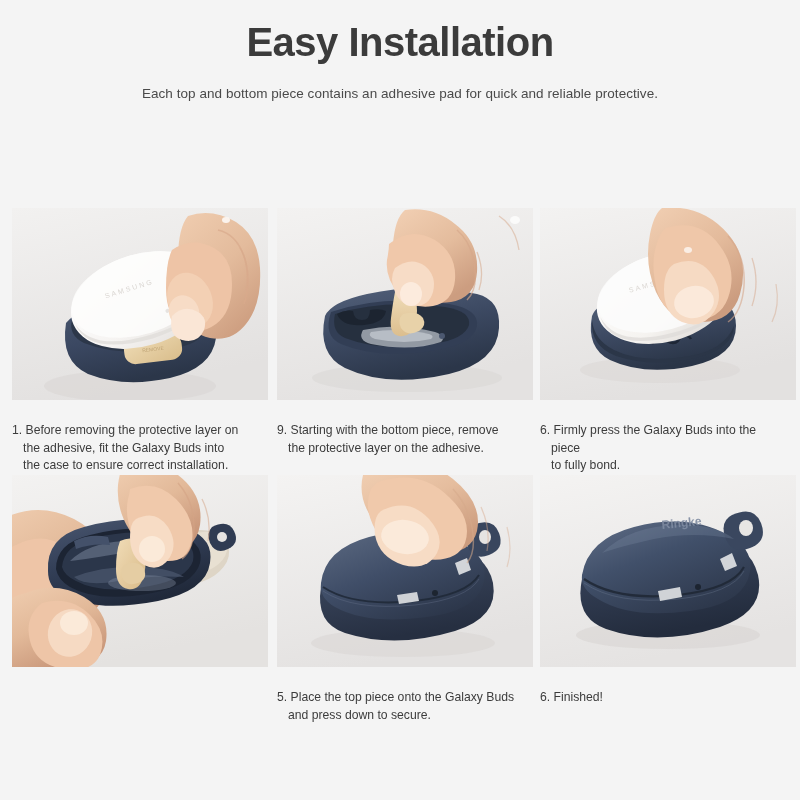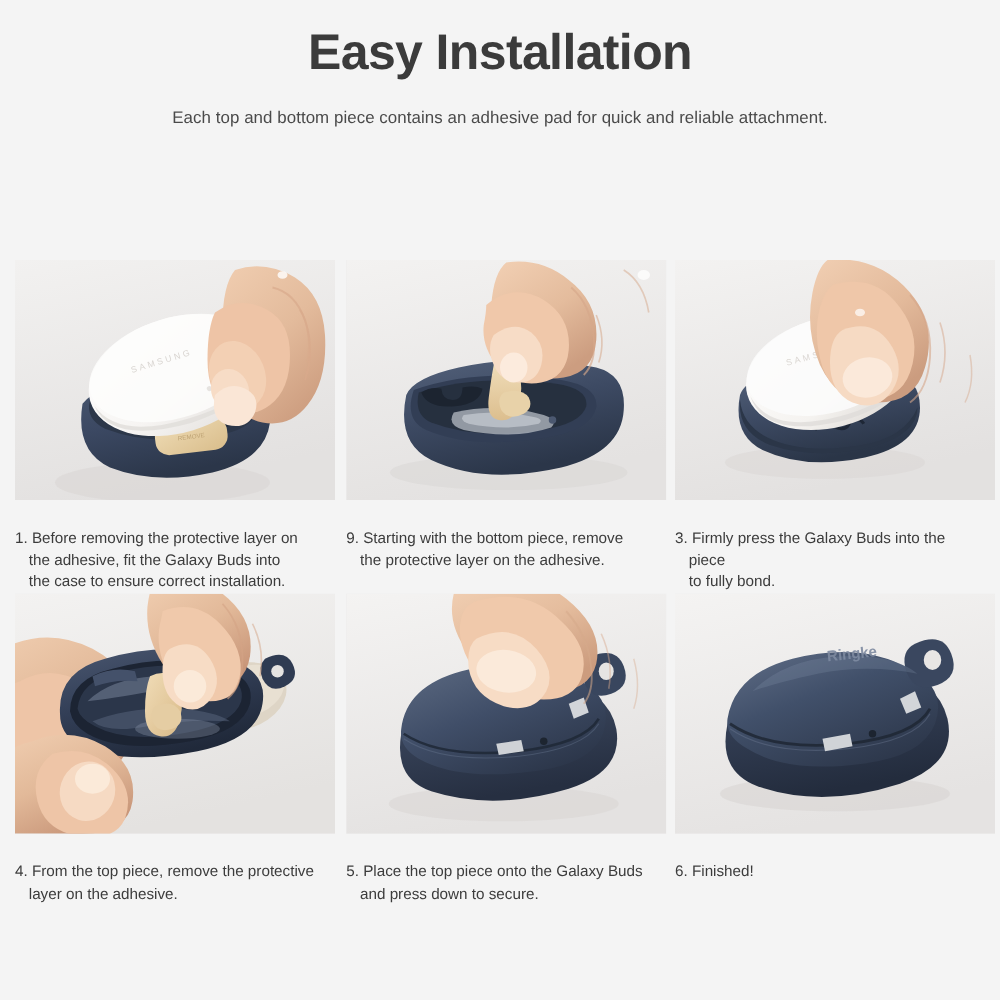--- a/index.html
+++ b/index.html
@@ -50,21 +50,21 @@
   }
   .row2 { margin-top: 115px; }
 </style>
 </head>
 <body>
 
 <div class="page">
 
   <div class="header">
     <div class="title">Easy Installation</div>
-    <div class="subtitle">Each top and bottom piece contains an adhesive pad for quick and reliable attachment.</div>
+    <div class="subtitle">Each top and bottom piece contains an adhesive pad for quick and reliable protective.</div>
   </div>
 
   <div class="grid">
 
     <div class="row">
 
       <div class="cell c1">
         <div class="photo">
           <svg viewBox="0 0 256 192" xmlns="http://www.w3.org/2000/svg">
             <defs>
@@ -221,21 +221,21 @@
             <path d="M122 0 q40 -4 66 26 q22 26 12 60 q-8 28 -38 28 q-32 0 -46 -30 q-12 -28 -6 -58 q4 -20 12 -26z" fill="url(#sk3)"></path>
             <path d="M126 20 q34 -10 54 18 q18 24 8 52 q-8 22 -34 22 q-26 0 -36 -26 q-8 -26 -2 -48 q4 -14 10 -18z" fill="#efc7a9"></path>
             <path d="M134 56 q26 -10 40 14 q10 18 0 34 q-12 18 -32 10 q-18 -8 -18 -32 q0 -20 10 -26z" fill="#f6dac3"></path>
             <ellipse cx="154" cy="94" rx="20" ry="16" transform="rotate(-10 154 94)" fill="#fbe9da"></ellipse>
             <path d="M188 28 q18 20 16 50 q-2 26 -16 36" stroke="#d5a68a" stroke-width="1.5" fill="none" opacity="0.6"></path>
             <path d="M212 50 q8 24 0 48" stroke="#d5a68a" stroke-width="1.3" fill="none" opacity="0.5"></path>
             <path d="M236 76 q4 22 -4 38" stroke="#d5a68a" stroke-width="1.2" fill="none" opacity="0.45"></path>
             <ellipse cx="148" cy="42" rx="4" ry="3" fill="#fff" opacity="0.7"></ellipse>
           </svg>
         </div>
-        <div class="caption">3. Firmly press the Galaxy Buds into the piece
+        <div class="caption">6. Firmly press the Galaxy Buds into the piece
 to fully bond.</div>
       </div>
     </div>
 
     <div class="row row2">
 
       <div class="cell c1">
         <div class="photo">
           <svg viewBox="0 0 256 192" xmlns="http://www.w3.org/2000/svg">
             <defs>
@@ -288,22 +288,20 @@
             <ellipse cx="140" cy="74" rx="13" ry="13" fill="#fbead9"></ellipse>
             <path d="M166 8 q16 18 16 44 q0 22 -12 32" stroke="#d4a386" stroke-width="1.5" fill="none" opacity="0.6"></path>
             <path d="M190 24 q10 20 6 42" stroke="#d4a386" stroke-width="1.3" fill="none" opacity="0.5"></path>
 
             <path d="M14 118 q30 -12 58 4 q26 16 22 44 q-4 26 -40 26 l-54 0 q-22 -18 -18 -44 q4 -24 32 -30z" fill="url(#sk4)"></path>
             <path d="M30 128 q28 -8 48 12 q18 18 10 40 q-8 18 -36 14 q-28 -4 -34 -28 q-6 -24 12 -38z" fill="#eec5a7"></path>
             <ellipse cx="58" cy="158" rx="22" ry="24" transform="rotate(18 58 158)" fill="#f6dac3"></ellipse>
             <ellipse cx="62" cy="148" rx="14" ry="12" fill="#fbead9"></ellipse>
           </svg>
         </div>
-        <div class="caption">4. From the top piece, remove the protective
-layer on the adhesive.</div>
       </div>
 
       <div class="cell c2">
         <div class="photo">
           <svg viewBox="0 0 256 192" xmlns="http://www.w3.org/2000/svg">
             <defs>
               <linearGradient id="bg5" x1="0" y1="0" x2="0.3" y2="1">
                 <stop offset="0" stop-color="#f4f3f2"></stop>
                   <stop offset="1" stop-color="#e4e2e1"></stop>
               </linearGradient>

